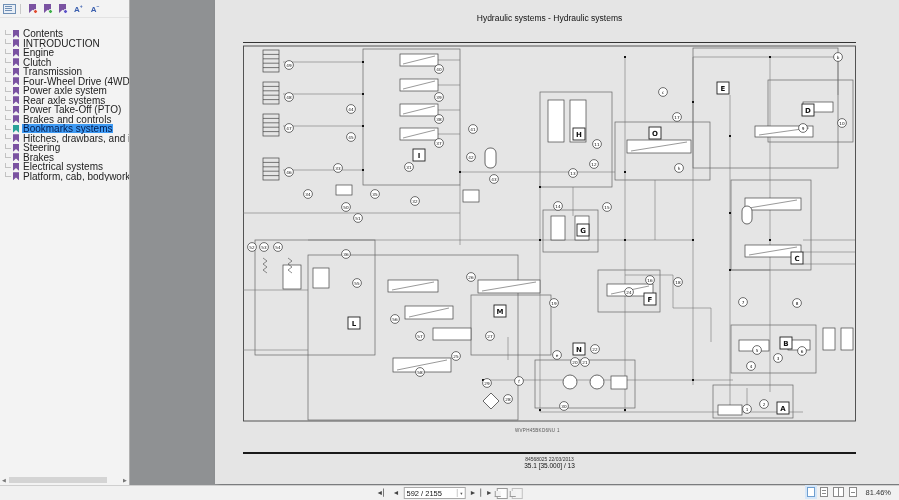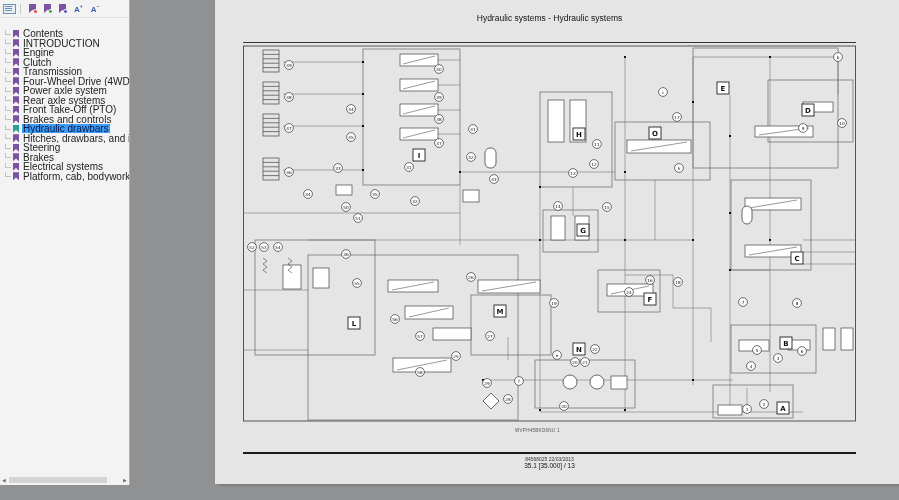--- a/index.html
+++ b/index.html
@@ -128,31 +128,31 @@
           <span class="bm-label">Power axle system</span>
         </div>
         <div class="bm-item">
           <span class="bm-conn"></span>
           <span class="bm-glyph"></span>
           <span class="bm-label">Rear axle systems</span>
         </div>
         <div class="bm-item">
           <span class="bm-conn"></span>
           <span class="bm-glyph"></span>
-          <span class="bm-label">Front Take-Off (PTO)</span>
+          <span class="bm-label">Power Take-Off (PTO)</span>
         </div>
         <div class="bm-item">
           <span class="bm-conn"></span>
           <span class="bm-glyph"></span>
           <span class="bm-label">Brakes and controls</span>
         </div>
         <div class="bm-item selected">
           <span class="bm-conn"></span>
           <span class="bm-glyph"></span>
-          <span class="bm-label">Hydraulic drawbars</span>
+          <span class="bm-label">Bookmarks systems</span>
         </div>
         <div class="bm-item">
           <span class="bm-conn"></span>
           <span class="bm-glyph"></span>
           <span class="bm-label">Hitches, drawbars, and implement cou</span>
         </div>
         <div class="bm-item">
           <span class="bm-conn"></span>
           <span class="bm-glyph"></span>
           <span class="bm-label">Steering</span>
@@ -518,13 +518,35 @@
           </g>
       </svg>
     </div>
 
     <div class="pg-code">WVPH45BKD6NU  1</div>
     <div class="pg-footer-rule"></div>
     <div class="pg-f1">84568025 22/03/2013</div>
     <div class="pg-f2">35.1 [35.000] / 13</div>
   </div>
 
+  <div id="statusbar">
+    <div class="nav-cluster">
+      <span class="nav-btn">◄▏</span>
+      <span class="nav-btn">◄</span>
+      <span class="page-field">
+        <input value="592 / 2155" style="">
+        <span class="pf-sep"></span>
+        <span class="pf-arrow">▾</span>
+      </span>
+      <span class="nav-btn">►</span>
+      <span class="nav-btn">▏►</span>
+      <span class="view-hist"></span>
+      <span class="view-hist dim"></span>
+    </div>
+    <div class="vm-cluster">
+      <span class="vm sel"></span>
+      <span class="vm vm-cont"></span>
+      <span class="vm vm-two"></span>
+      <span class="vm vm-fit"></span>
+      <span class="zoom-label">81.46%</span>
+    </div>
+  </div>
 </div>
 
 </body></html>

